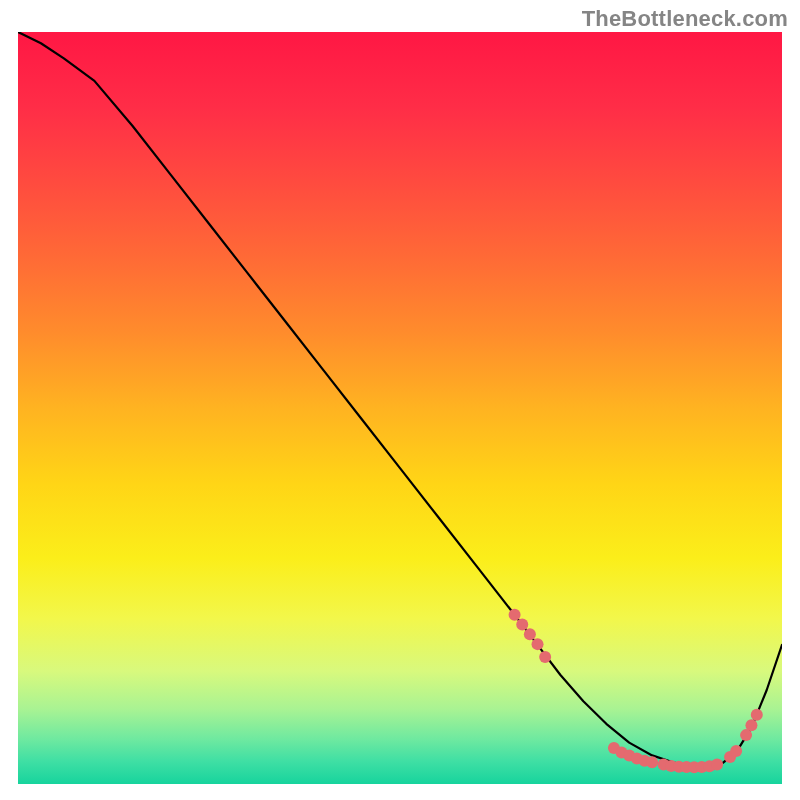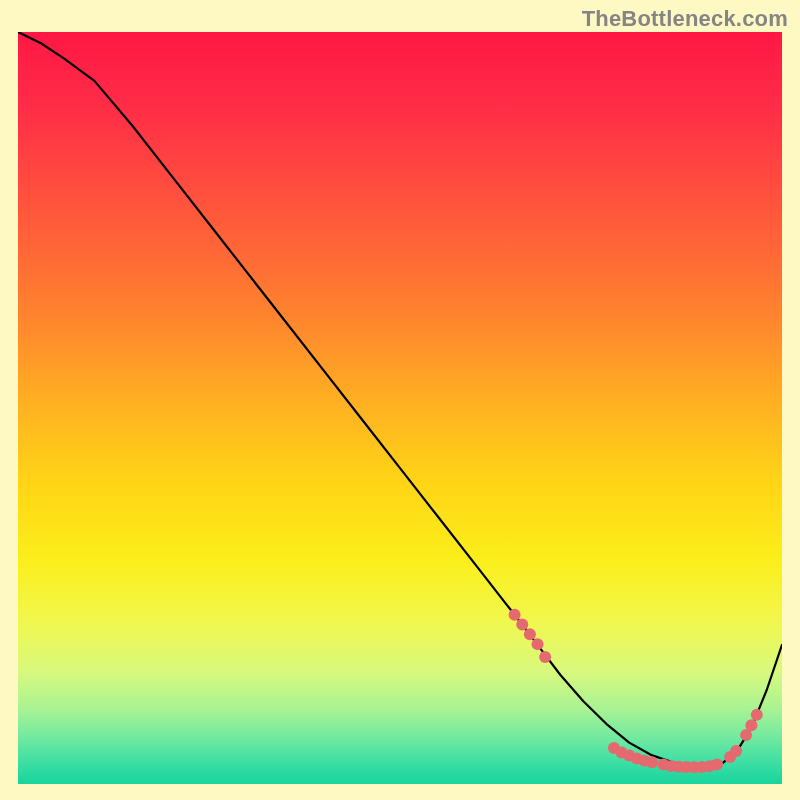--- a/index.html
+++ b/index.html
@@ -1,21 +1,21 @@
 <!DOCTYPE html>
 <html><head>
 <meta charset="utf-8">
 <style>
   * { margin: 0; padding: 0; box-sizing: border-box; }
   html, body { width: 800px; height: 800px; background: #000; overflow: hidden; }
   .container {
     position: relative;
     width: 800px;
     height: 800px;
-    background: #fef9c3;
+    background: #ffffff;
   }
   .watermark {
     position: absolute;
     top: 6px;
     right: 12px;
     font-family: Arial, Helvetica, sans-serif;
     font-size: 22px;
     font-weight: 600;
     color: #858585;
     letter-spacing: 0.2px;

